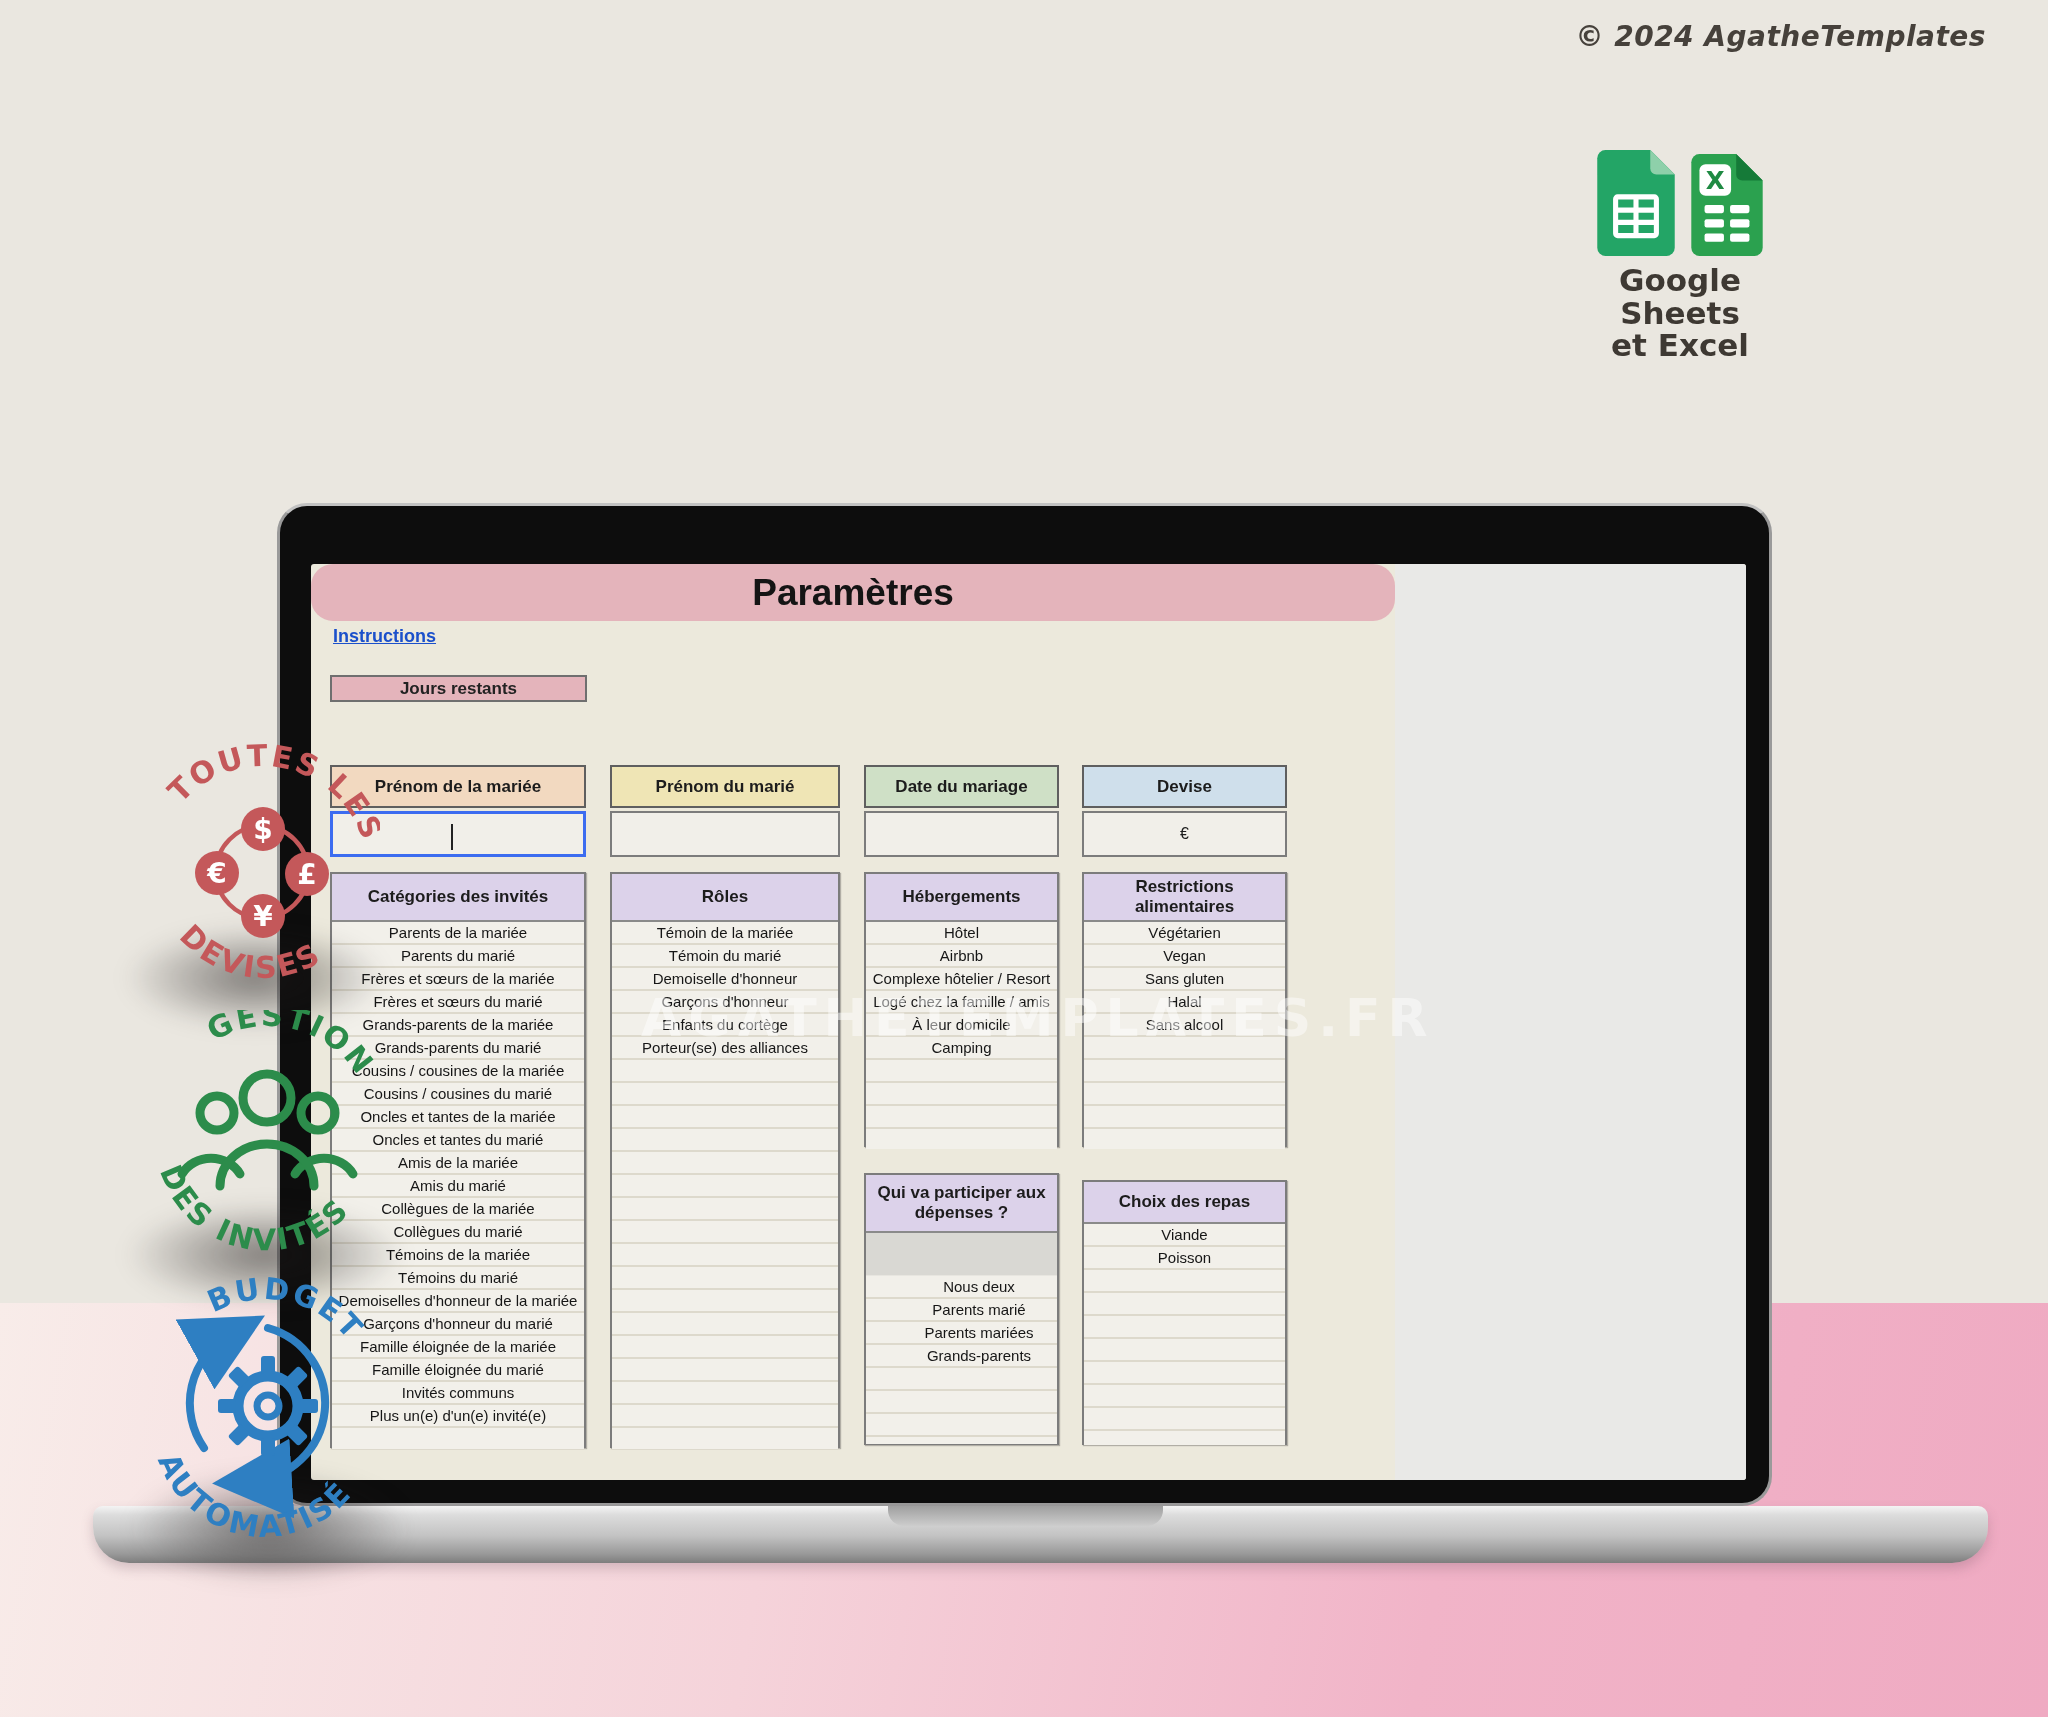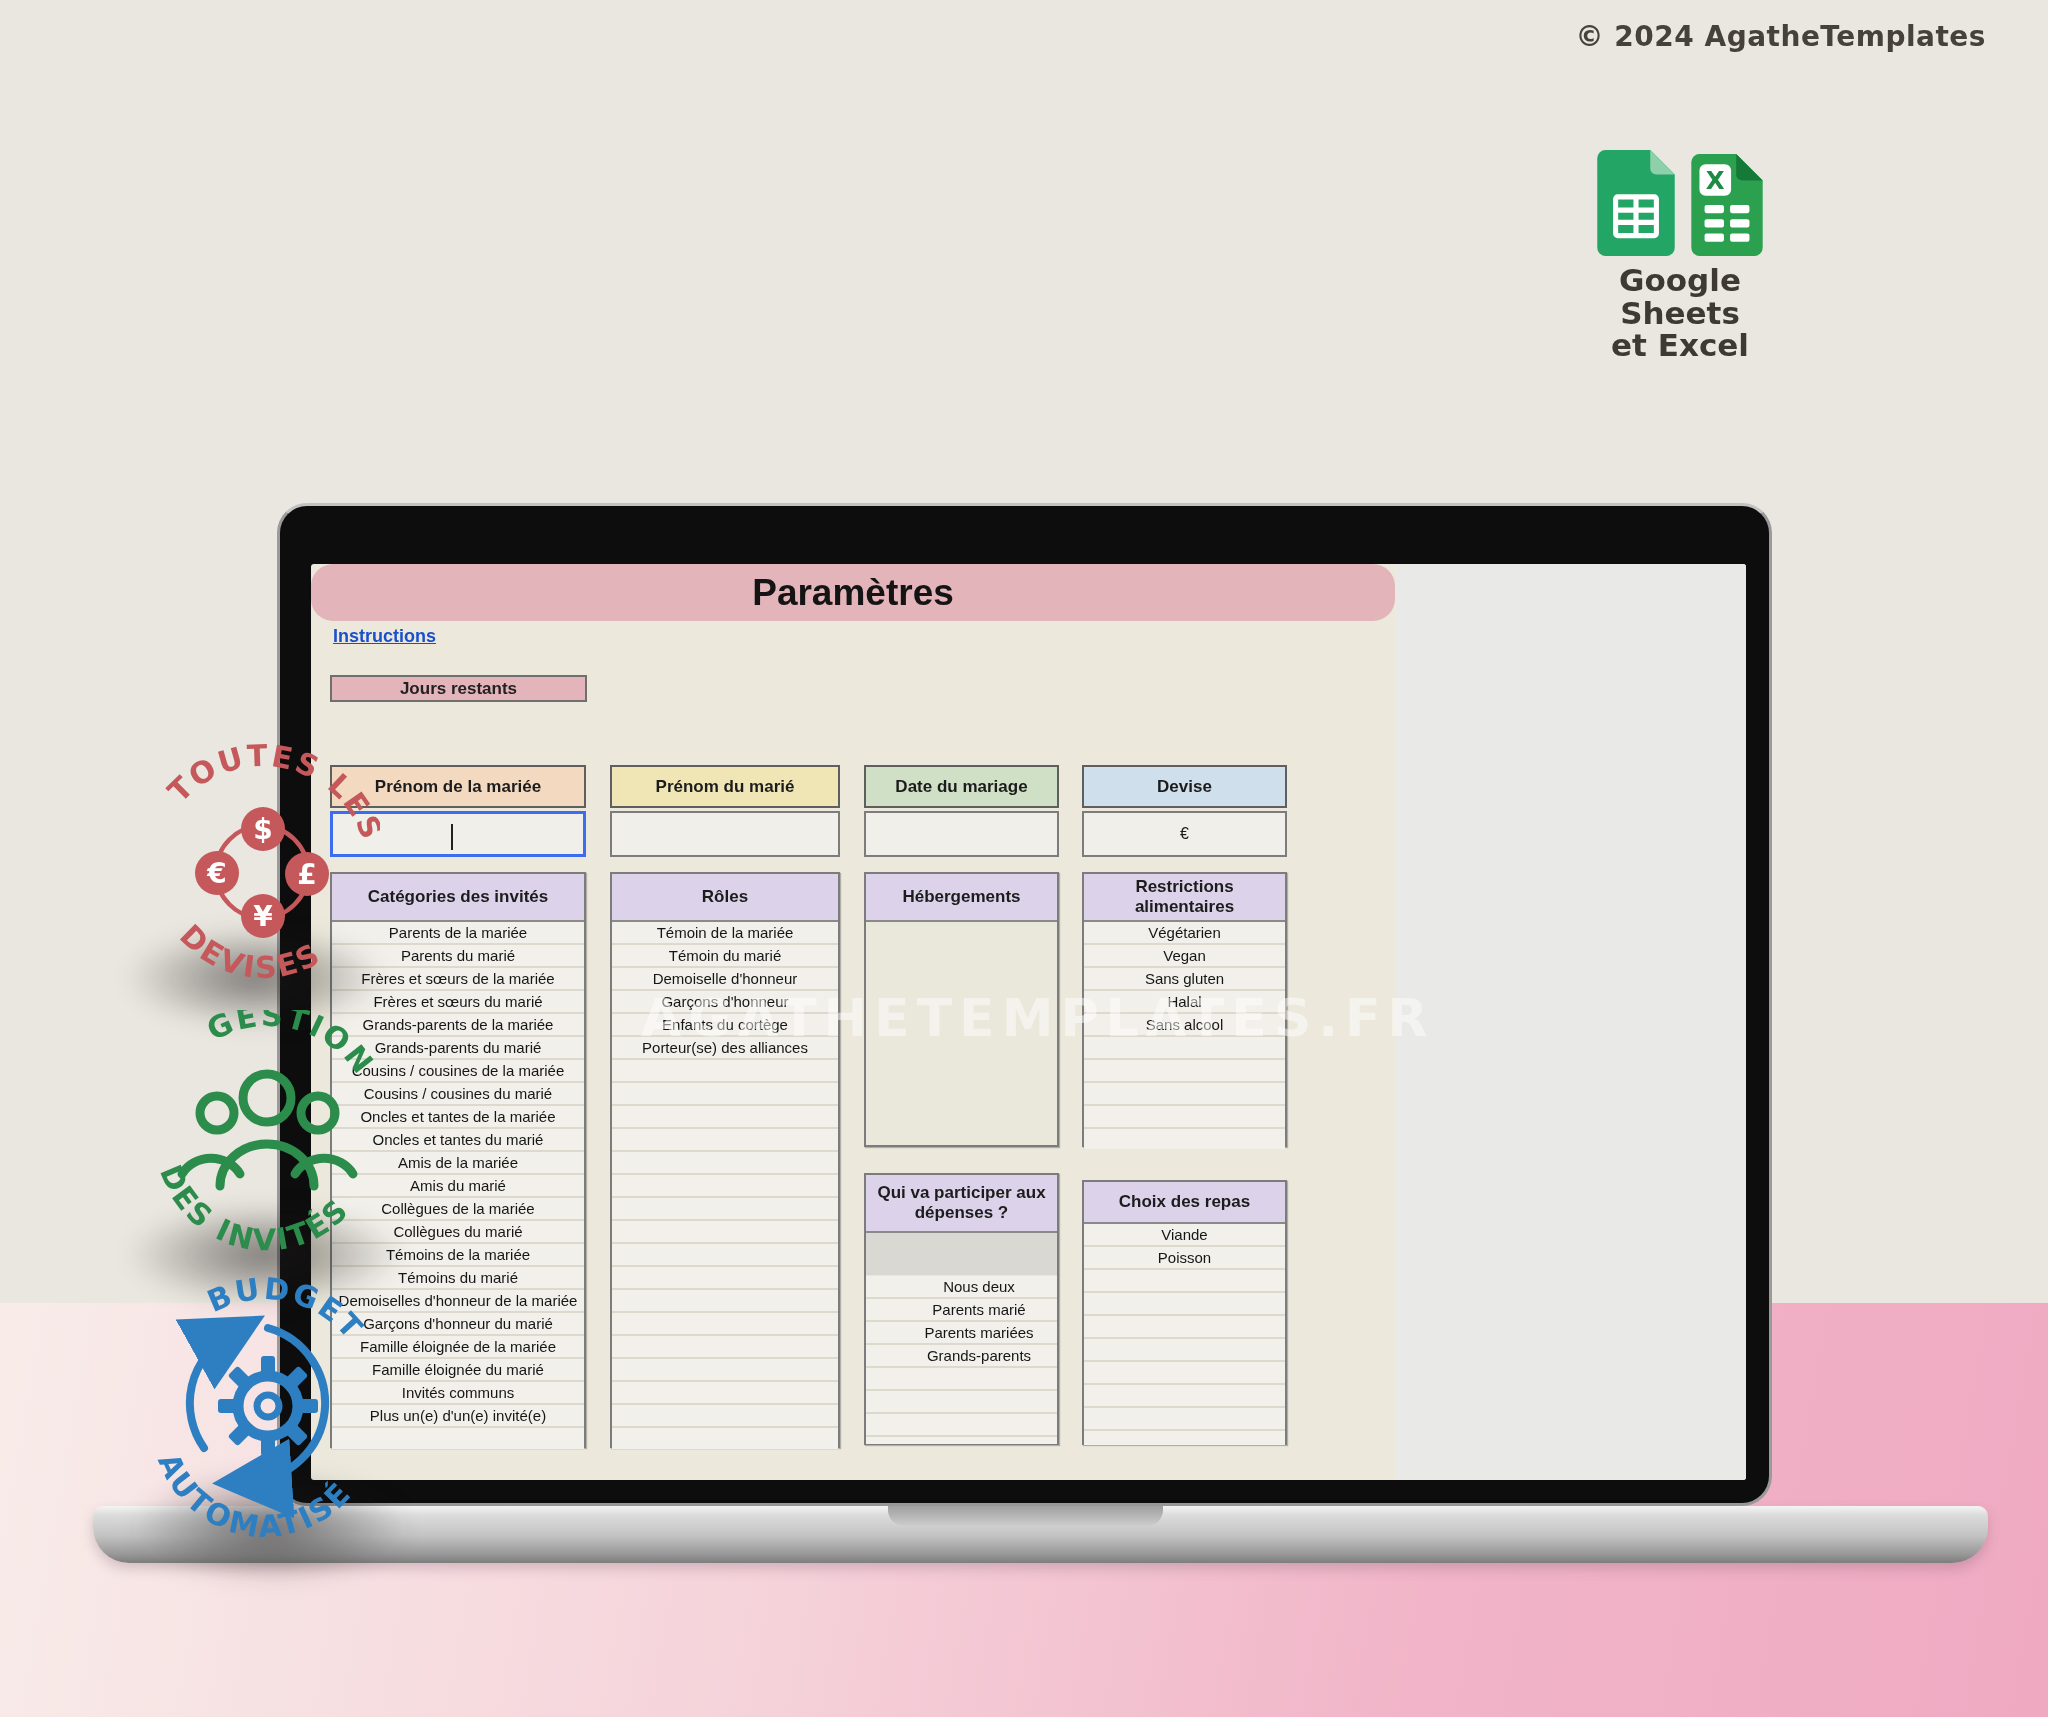--- a/index.html
+++ b/index.html
@@ -6,21 +6,21 @@
   #stage{position:relative;width:2048px;height:1717px;overflow:hidden;
          font-family:"Liberation Sans",sans-serif;background:#eae7e0;}
   .abs{position:absolute;}
 
   
   #bg-pink{left:0;top:1303px;width:2048px;height:414px;
     background:linear-gradient(100deg,#f8ece9 0%,#f5d3da 38%,#f1b4c8 70%,#efaac2 100%);}
 
   
   #copyright{top:20px;right:62px;font-family:"DejaVu Sans",sans-serif;font-weight:bold;
-    font-size:28px;color:#46413b;letter-spacing:.5px;}
+    font-size:28px;color:#46413b;letter-spacing:.5px;font-style:italic;}
   #platforms{left:1565px;top:150px;width:230px;text-align:center;}
   #platforms .icons{display:flex;justify-content:center;align-items:flex-end;gap:16px;}
   #platforms .caption{margin-top:4px;font-family:"DejaVu Sans",sans-serif;font-weight:bold;
     font-size:31px;line-height:1.05;color:#3e3933;}
 
   
   #screen{left:277px;top:503px;width:1495px;height:1003px;background:#0d0d0d;
     border-radius:30px;border:3px solid #9a9a9a;border-top-color:#c2c2c2;box-sizing:border-box;}
   #base{left:93px;top:1506px;width:1895px;height:57px;border-radius:10px 10px 36px 36px;
     background:linear-gradient(#f4f4f4 0%,#dcdcdc 16%,#c3c3c3 52%,#999 84%,#7d7d7d 100%);
@@ -189,20 +189,29 @@
       <div class="row">Témoin de la mariée</div>
           <div class="row">Témoin du marié</div>
           <div class="row">Demoiselle d'honneur</div>
           <div class="row">Garçons d'honneur</div>
           <div class="row">Enfants du cortège</div>
           <div class="row">Porteur(se) des alliances</div>
         </div>
     </div>
     <div class="abs listbox short c3">
       <div class="lhead">Hébergements</div>
+      <div class="rows">
+
+      <div class="row">Hôtel</div>
+          <div class="row">Airbnb</div>
+          <div class="row">Complexe hôtelier / Resort</div>
+          <div class="row">Logé chez la famille / amis</div>
+          <div class="row">À leur domicile</div>
+          <div class="row">Camping</div>
+        </div>
     </div>
     <div class="abs listbox short c4">
       <div class="lhead">Restrictions alimentaires</div>
       <div class="rows">
 
       <div class="row">Végétarien</div>
           <div class="row">Vegan</div>
           <div class="row">Sans gluten</div>
           <div class="row">Halal</div>
           <div class="row">Sans alcool</div>

